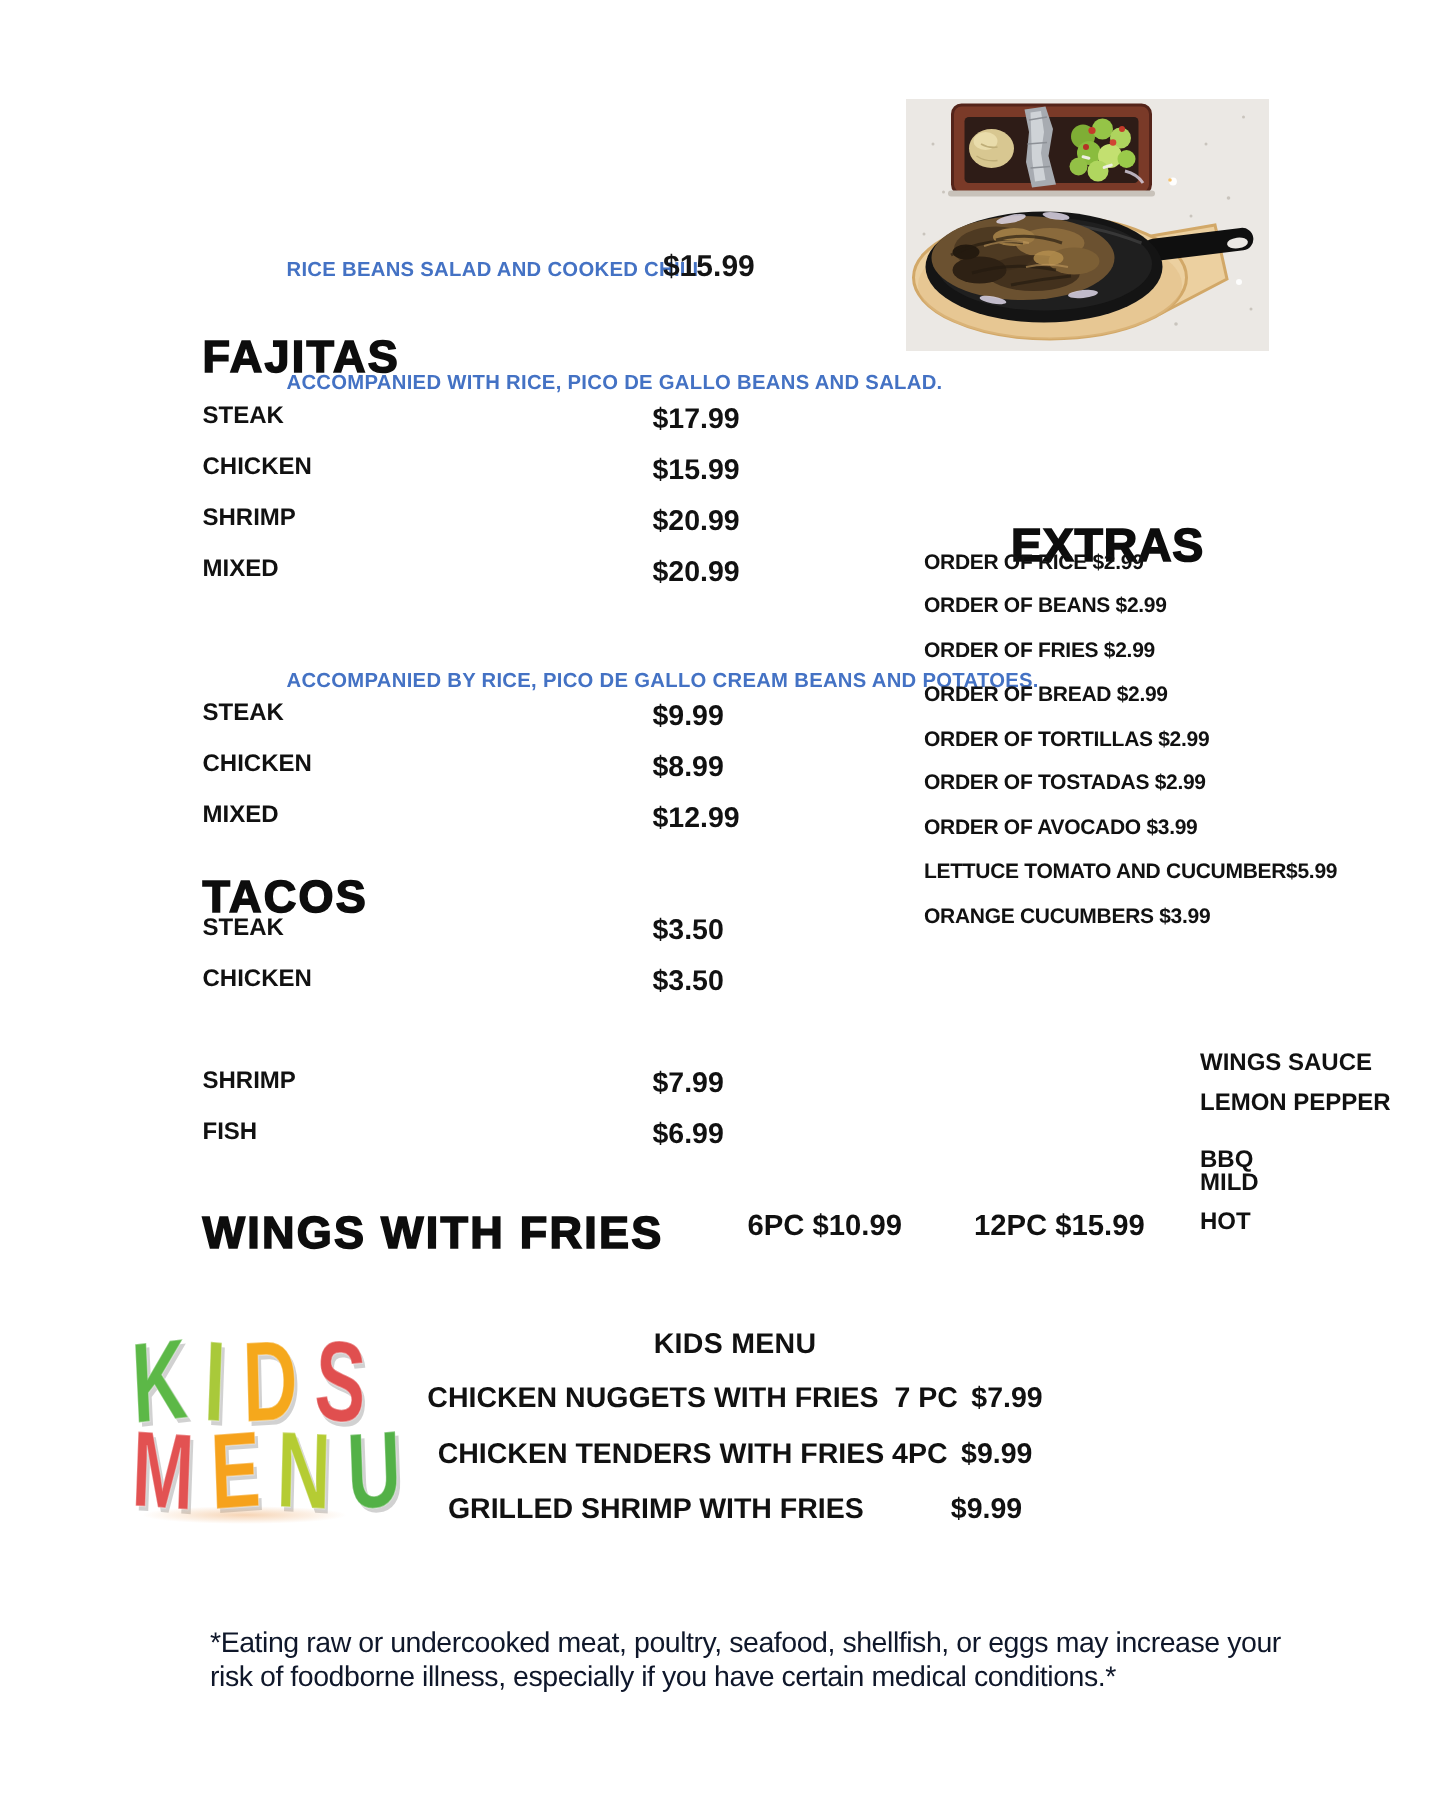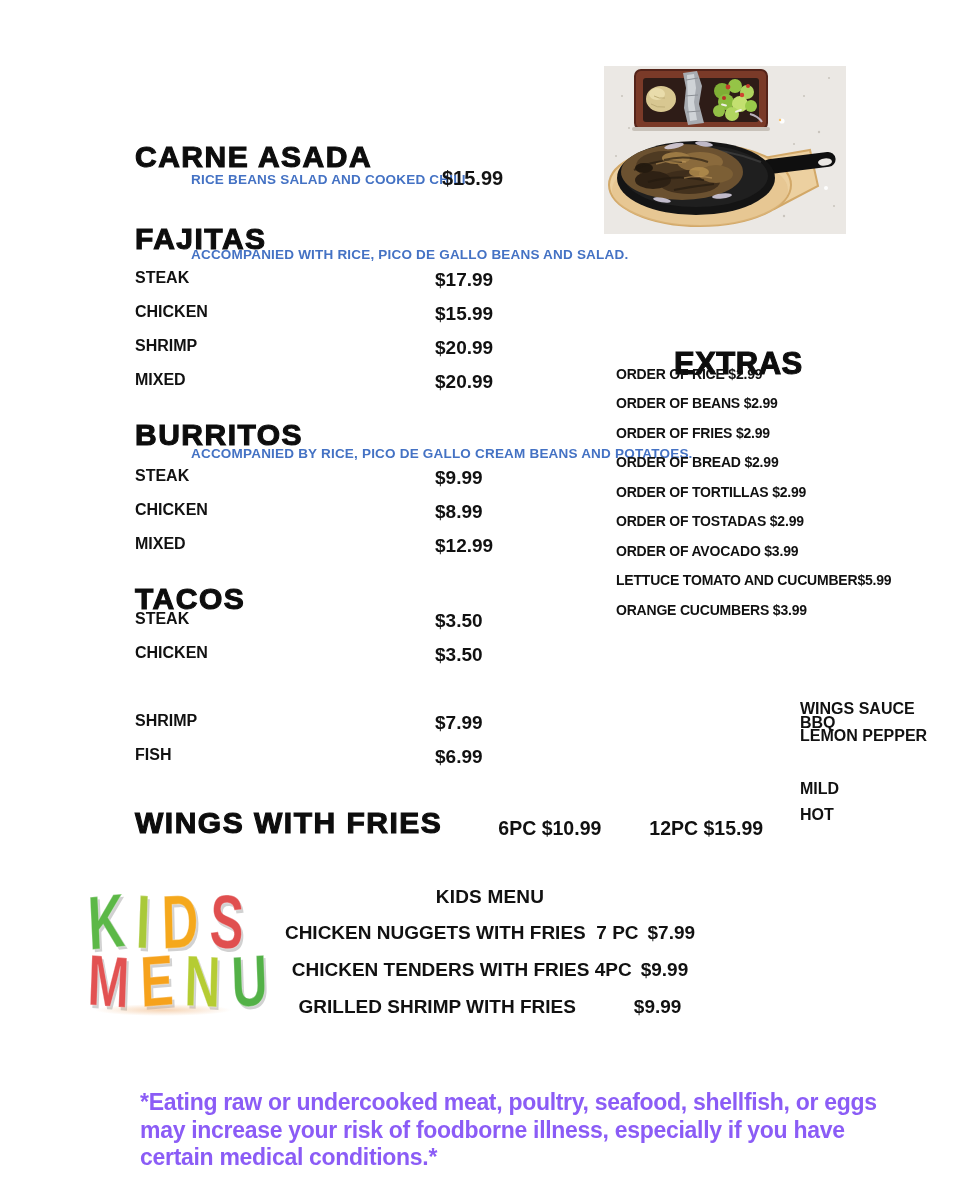--- a/index.html
+++ b/index.html
@@ -15,50 +15,49 @@
   .sec-title{font-size:30px;}
   .blue-sub{
     font-size:13.5px;font-weight:700;color:#4472C4;letter-spacing:.2px;white-space:pre;line-height:1;
   }
   .price-lg{font-size:20px;font-weight:700;color:#141414;line-height:1;white-space:pre;}
   .item-row{position:absolute;left:135px;width:430px;height:22px;}
   .item-name{position:absolute;left:0;top:0;font-size:16px;font-weight:700;white-space:pre;line-height:1;}
   .item-price{position:absolute;left:300px;top:0;font-size:19px;font-weight:700;white-space:pre;line-height:1;}
   .extra-item{position:absolute;left:616px;font-size:14px;font-weight:700;letter-spacing:-0.2px;white-space:pre;line-height:1;}
   .sauce-item{position:absolute;left:800px;font-size:16px;font-weight:700;white-space:pre;line-height:1;}
-  .wings-line{display:flex;align-items:flex-end;}
+  .wings-line{display:flex;align-items:flex-start;}
   .wings-opt{font-size:19.5px;font-weight:700;white-space:pre;line-height:1;}
   .kids-block{position:absolute;left:250px;top:886px;width:480px;text-align:center;}
   .kids-title{font-size:19px;font-weight:700;letter-spacing:.2px;}
   .kids-row{height:37px;display:flex;justify-content:center;align-items:flex-start;font-size:19px;font-weight:700;}
   .kids-row span{white-space:pre;line-height:1;}
   .kids-row .kprice{margin-left:9px;}
   .kids-row:nth-of-type(4) .kprice{margin-left:58px;}
   .disclaimer{
     position:absolute;left:140px;top:1066px;width:745px;
-    font-size:23px;font-weight:700;line-height:1.2;letter-spacing:-0.3px;color:#8b5cf6;
+    font-size:19px;font-weight:400;line-height:1.2;letter-spacing:-0.3px;color:#0f172a;
   }
   
   .kids-logo{position:absolute;left:88px;top:878px;width:165px;height:140px;}
   .kl-row{position:absolute;left:0;white-space:nowrap;transform-origin:left top;font-weight:700;}
   .kl-row1{top:0;font-size:76px;transform:scaleX(0.67);}
   .kl-row2{top:62px;font-size:72px;transform:scaleX(0.69);}
   .kl{display:inline-block;line-height:1;letter-spacing:-4px;
       -webkit-text-stroke:1px rgba(255,255,255,.35);
       text-shadow:3px 3px 0 rgba(0,0,0,.18), -1px -1px 0 rgba(255,255,255,.35);}
   .kl-shadow{position:absolute;left:6px;top:126px;width:138px;height:12px;
       background:radial-gradient(ellipse at center, rgba(235,160,90,.45) 0%, rgba(235,160,90,0) 70%);}
   .photo{position:absolute;left:604px;top:66px;width:242px;height:168px;}
 </style>
 </head>
 <body>
 
 <div class="page">
 
-  <h1 class="abs heavy sec-title" style="left:135px;top:122px;">CARNE ASADA</h1>
   <div class="abs" style="left:0;top:168px;width:962px;height:22px;">
     <span class="abs blue-sub" style="left:191px;top:5px;">RICE BEANS SALAD AND COOKED CHILI</span>
     <span class="abs price-lg" style="left:442px;top:0;">$15.99</span>
   </div>
 
   <h1 class="abs heavy sec-title" style="left:135px;top:204px;">FAJITAS</h1>
   <span class="abs blue-sub" style="left:191px;top:248px;">ACCOMPANIED WITH RICE, PICO DE GALLO BEANS AND SALAD.</span>
 
   <div class="item-row" style="top:270px;">
     <span class="item-name">STEAK</span>
@@ -70,21 +69,20 @@
   </div>
   <div class="item-row" style="top:338px;">
     <span class="item-name">SHRIMP</span>
     <span class="item-price">$20.99</span>
   </div>
   <div class="item-row" style="top:372px;">
     <span class="item-name">MIXED</span>
     <span class="item-price">$20.99</span>
   </div>
 
-  <h1 class="abs heavy sec-title" style="left:135px;top:400px;">BURRITOS</h1>
   <span class="abs blue-sub" style="left:191px;top:447px;">ACCOMPANIED BY RICE, PICO DE GALLO CREAM BEANS AND POTATOES.</span>
 
   <div class="item-row" style="top:468px;">
     <span class="item-name">STEAK</span>
     <span class="item-price">$9.99</span>
   </div>
   <div class="item-row" style="top:502px;">
     <span class="item-name">CHICKEN</span>
     <span class="item-price">$8.99</span>
   </div>
@@ -215,21 +213,21 @@
   <div class="extra-item" style="top:426px;">ORDER OF FRIES $2.99</div>
   <div class="extra-item" style="top:455px;">ORDER OF BREAD $2.99</div>
   <div class="extra-item" style="top:485px;">ORDER OF TORTILLAS $2.99</div>
   <div class="extra-item" style="top:514px;">ORDER OF TOSTADAS $2.99</div>
   <div class="extra-item" style="top:544px;">ORDER OF AVOCADO $3.99</div>
   <div class="extra-item" style="top:573px;">LETTUCE TOMATO AND CUCUMBER$5.99</div>
   <div class="extra-item" style="top:603px;">ORANGE CUCUMBERS $3.99</div>
 
   <div class="sauce-item" style="top:701px;">WINGS SAUCE</div>
   <div class="sauce-item" style="top:728px;">LEMON PEPPER</div>
-  <div class="sauce-item" style="top:715px;">BBQ</div>
+  <div class="sauce-item" style="top:766px;">BBQ</div>
   <div class="sauce-item" style="top:781px;">MILD</div>
   <div class="sauce-item" style="top:807px;">HOT</div>
 
   <div class="kids-logo">
     <div class="kl-row kl-row1">
       <span class="kl" style="color:#5cb847;transform:rotate(-4deg);">K</span>
       <span class="kl" style="color:#a9c93a;transform:rotate(3deg);">I</span>
       <span class="kl" style="color:#f5a81c;transform:rotate(-2deg);">D</span>
       <span class="kl" style="color:#e04f4f;transform:rotate(4deg);">S</span>
     </div>

